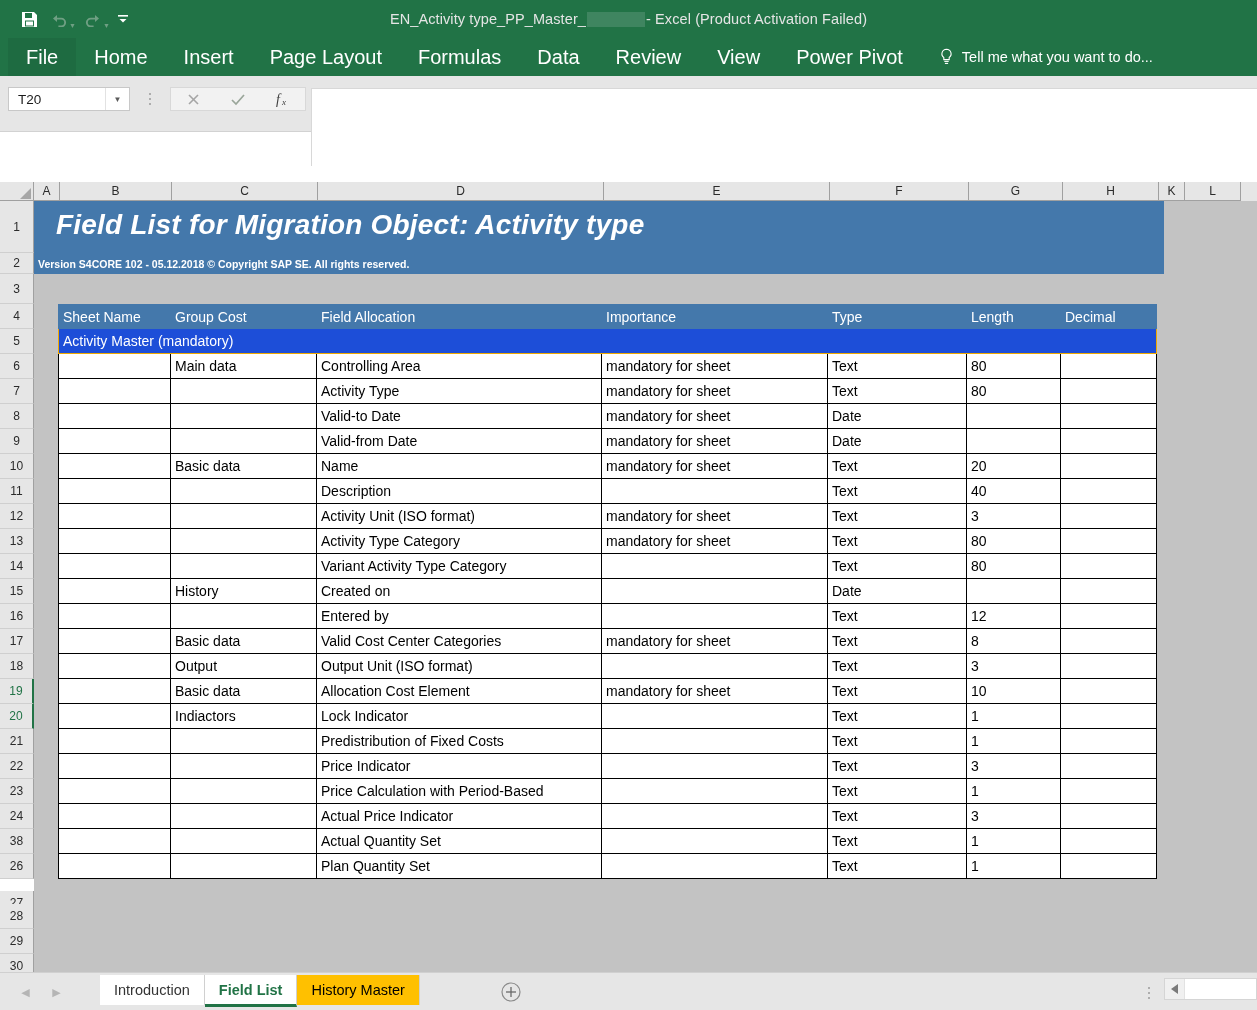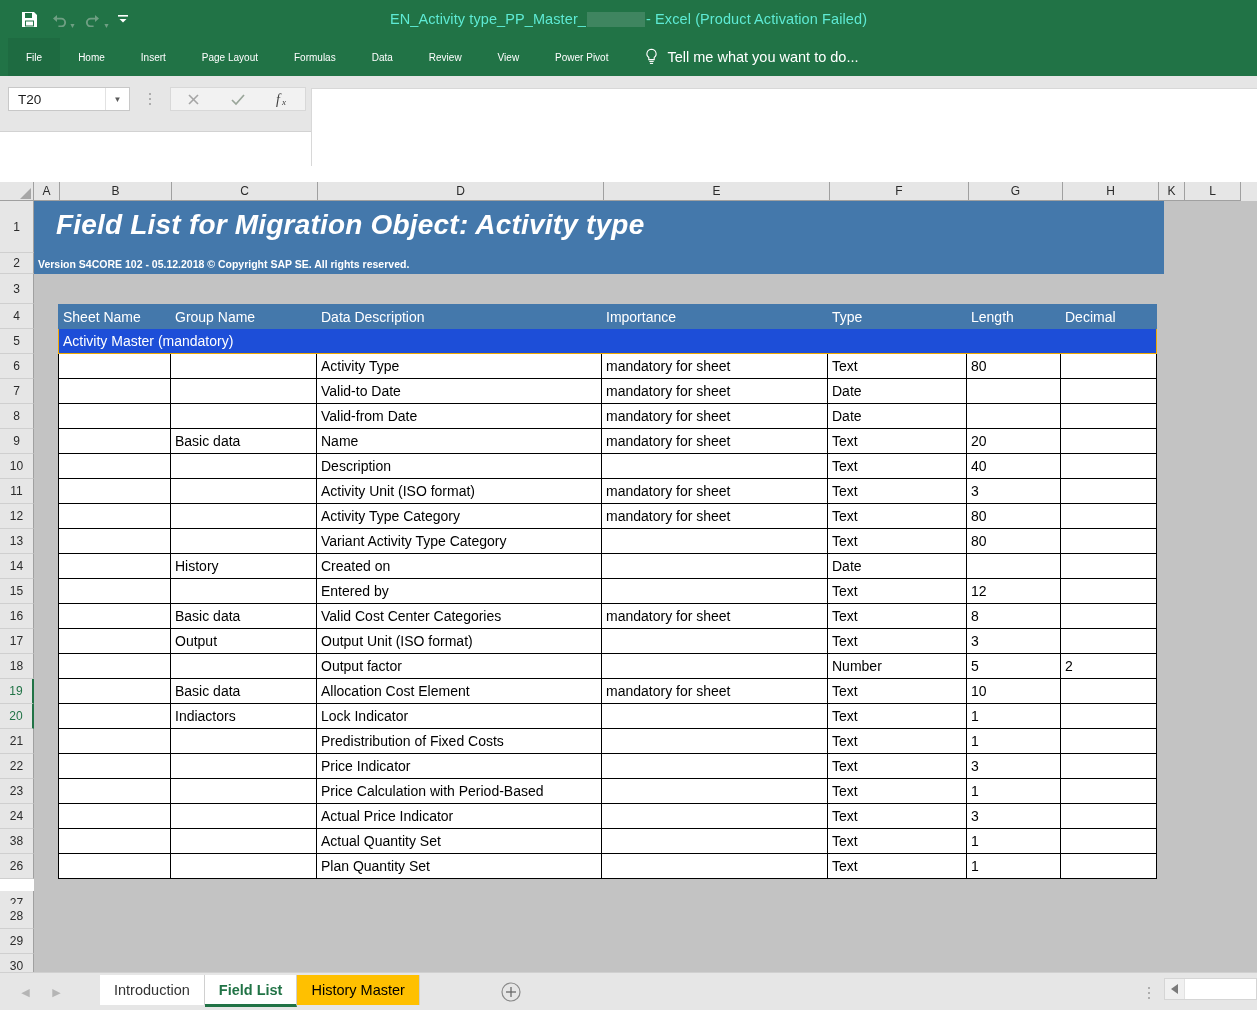--- a/index.html
+++ b/index.html
@@ -22,35 +22,35 @@
   .qat-btn {
     width: 30px; height: 30px; display: flex; align-items: center; justify-content: center;
     color: #ffffff;
   }
   .qat-btn.dim { color: #6f9f83; }
   .qat-arrow { font-size: 7px; color: #6f9f83; margin-left: -5px; margin-right: 2px; align-self: flex-end; margin-bottom: 9px;}
   #qat-more { width: 22px; height: 30px; display:flex; align-items:center; justify-content:center; color:#ffffff; font-size: 11px;}
   #window-title {
     position: absolute; left: 0; top: 0; width: 1257px; height: 38px;
     display: flex; align-items: center; justify-content: center;
-    color: #5eead4; font-size: 14.5px; letter-spacing: .1px;
+    color: #e5e5e5; font-size: 14.5px; letter-spacing: .1px;
   }
   #window-title .redact {
     display: inline-block; width: 58px; height: 15px;
     background: #3f8560; vertical-align: -2px; margin: 0 1px;
   }
 
   
   #ribbon {
     position: absolute; left: 0; top: 38px; width: 1257px; height: 38px;
     background: #217346;
   }
   #ribbon-tabs { display: flex; align-items: center; height: 38px; padding-left: 8px; }
   .rtab {
-    color: #ffffff; font-size: 10px; padding: 0 18px; height: 38px;
+    color: #ffffff; font-size: 20px; padding: 0 18px; height: 38px;
     display: flex; align-items: center; white-space: nowrap;
   }
   .rtab.file { background: #1e6b41; }
   #tellme {
     display: flex; align-items: center; gap: 8px; color: #ffffff;
     font-size: 14.5px; padding-left: 18px; white-space: nowrap;
   }
   #tellme svg { display:block; }
 
   
@@ -348,31 +348,40 @@
 <div id="grid">
   <div id="banner">
     <div id="banner-title">Field List for Migration Object: Activity type</div>
   </div>
   <div id="banner-sub">Version S4CORE 102  - 05.12.2018 © Copyright SAP SE. All rights reserved.</div>
 
   <table id="tbl">
     <tbody id="tbl-body">
         <tr class="hdrrow">
           <td class="hdr c-sheet">Sheet Name</td>
-          <td class="hdr c-group">Group Name</td>
-          <td class="hdr c-field">Data Description</td>
+          <td class="hdr c-group">Group Cost</td>
+          <td class="hdr c-field">Field Allocation</td>
           <td class="hdr c-imp">Importance</td>
           <td class="hdr c-type">Type</td>
           <td class="hdr c-len">Length</td>
           <td class="hdr c-dec">Decimal</td>
         </tr>
         <tr>
           <td class="bandcell" colspan="7">Activity Master (mandatory)</td>
         </tr>
         <tr>
+          <td class="c-sheet"></td>
+          <td class="c-group">Main data</td>
+          <td class="c-field">Controlling Area</td>
+          <td class="c-imp">mandatory for sheet</td>
+          <td class="c-type">Text</td>
+          <td class="c-len">80</td>
+          <td class="c-dec"></td>
+        </tr>
+        <tr>
           <td class="c-sheet" style="border-top-color: rgb(255, 255, 255);"></td>
           <td class="c-group" style="border-top-color: rgb(255, 255, 255);"></td>
           <td class="c-field">Activity Type</td>
           <td class="c-imp">mandatory for sheet</td>
           <td class="c-type">Text</td>
           <td class="c-len">80</td>
           <td class="c-dec"></td>
         </tr>
         <tr>
           <td class="c-sheet" style="border-top-color: rgb(255, 255, 255);"></td>
@@ -465,29 +474,20 @@
           <td class="c-dec"></td>
         </tr>
         <tr>
           <td class="c-sheet" style="border-top-color: rgb(255, 255, 255);"></td>
           <td class="c-group">Output</td>
           <td class="c-field">Output Unit (ISO format)</td>
           <td class="c-imp"></td>
           <td class="c-type">Text</td>
           <td class="c-len">3</td>
           <td class="c-dec"></td>
-        </tr>
-        <tr>
-          <td class="c-sheet" style="border-top-color: rgb(255, 255, 255);"></td>
-          <td class="c-group" style="border-top-color: rgb(255, 255, 255);"></td>
-          <td class="c-field">Output factor</td>
-          <td class="c-imp"></td>
-          <td class="c-type">Number</td>
-          <td class="c-len">5</td>
-          <td class="c-dec">2</td>
         </tr>
         <tr>
           <td class="c-sheet" style="border-top-color: rgb(255, 255, 255);"></td>
           <td class="c-group">Basic data</td>
           <td class="c-field">Allocation Cost Element</td>
           <td class="c-imp">mandatory for sheet</td>
           <td class="c-type">Text</td>
           <td class="c-len">10</td>
           <td class="c-dec"></td>
         </tr>

